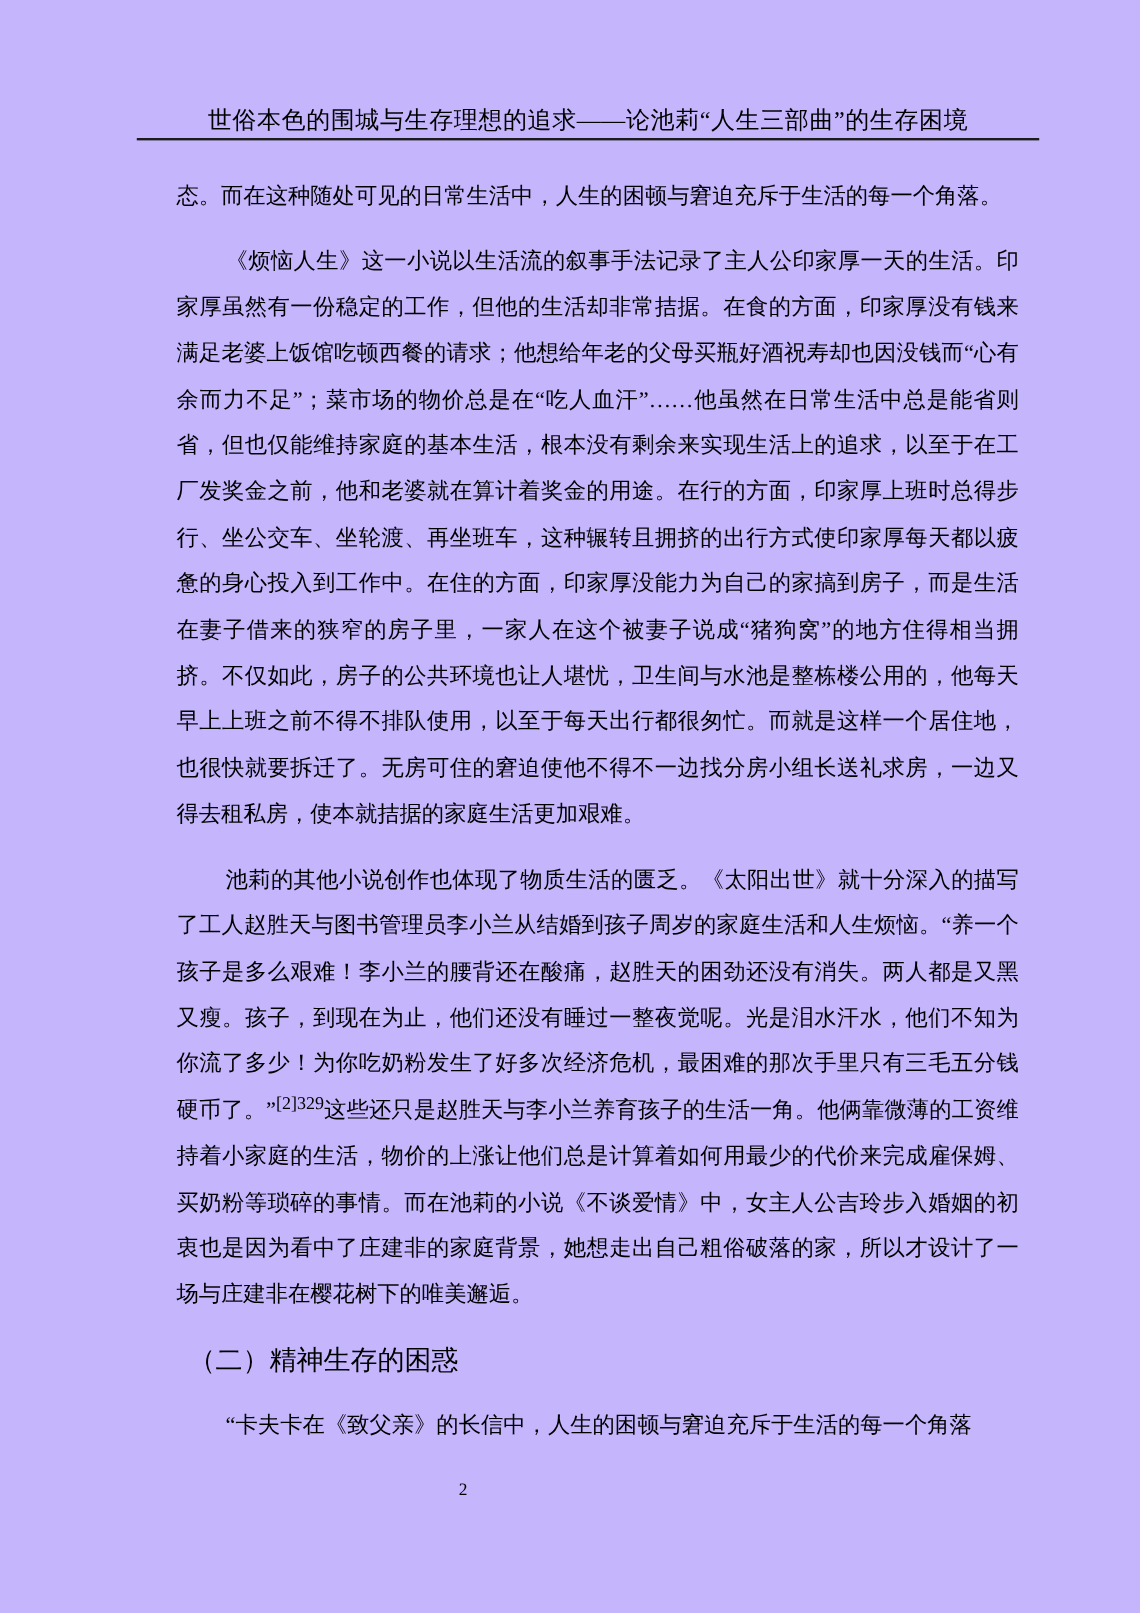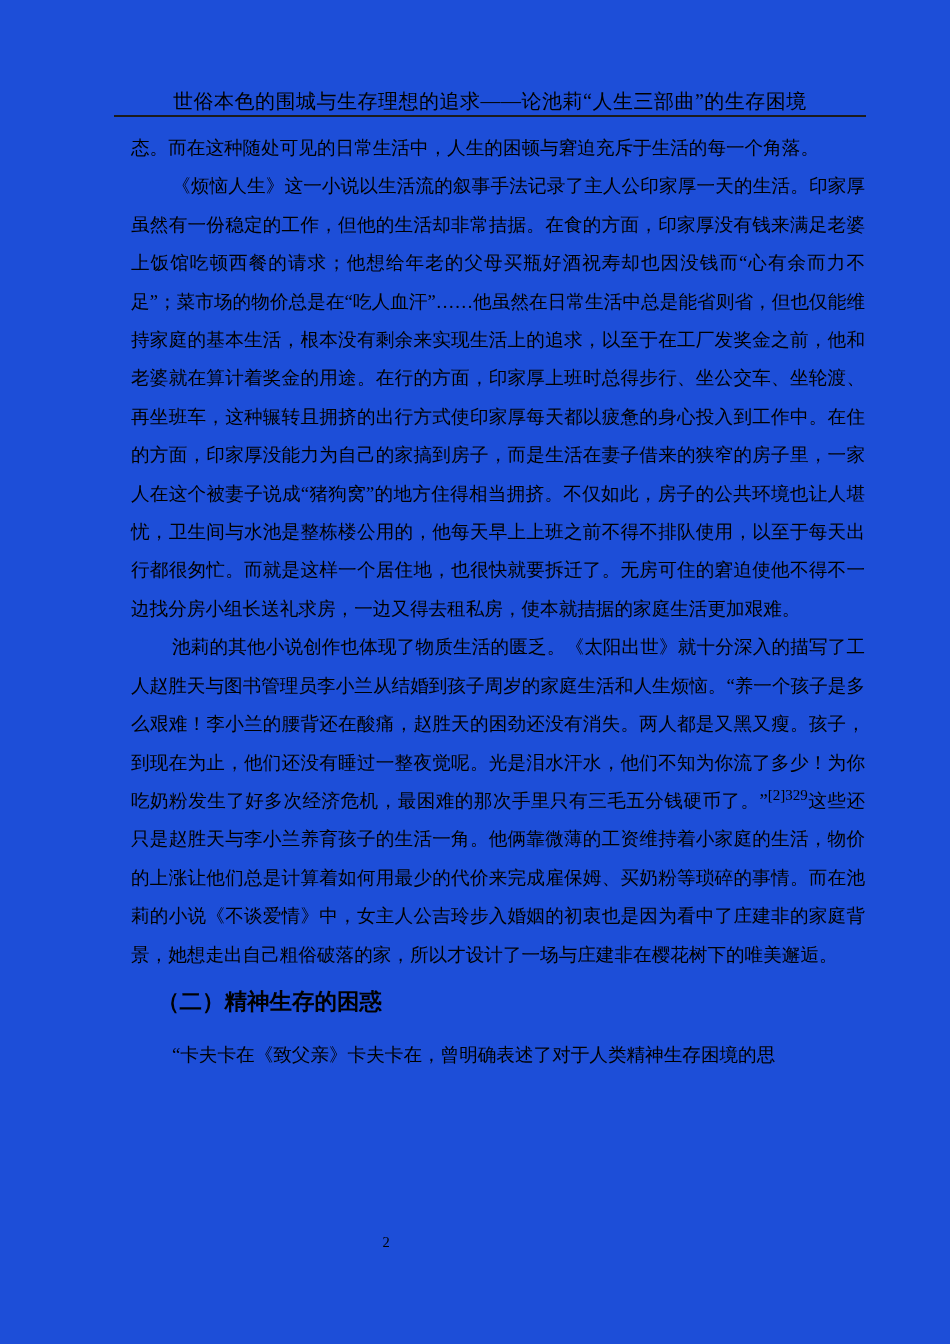--- a/index.html
+++ b/index.html
@@ -1,20 +1,20 @@
 <!DOCTYPE html>
 <html><head>
 <meta charset="utf-8">
 <style>
   html, body { margin: 0; padding: 0; background: #ffffff; }
   .page {
     position: relative;
     width: 950px;
     height: 1344px;
-    background: #1d4ed8;
+    background: #c4b5fd;
     color: #000000;
     font-family: "Liberation Serif", serif;
     overflow: hidden;
   }
   .header {
     position: absolute;
     top: 90px;
     left: 114px;
     width: 752px;
     text-align: center;
@@ -31,34 +31,34 @@
     position: absolute;
     top: 129px;
     left: 131px;
     width: 734px;
     font-size: 18.6px;
     line-height: 38.4px;
     text-align: justify;
     text-justify: inter-character;
   }
   .doc-body p {
-    margin: 0;
+    margin: 16px;
     text-indent: 41px;
   }
   .doc-body p.noindent { text-indent: 0; }
   .cite-sup {
     font-size: 15px;
     line-height: 0;
     vertical-align: 7px;
     font-family: "Liberation Serif", serif;
   }
   .section-heading {
     margin: 9px 0 15px 0;
     font-family: "Liberation Sans", sans-serif;
-    font-weight: bold;
+    font-weight: normal;
     font-size: 22.5px;
     line-height: 38px;
     text-indent: 26px;
     text-align: left;
   }
   .footer-pagenum {
     position: absolute;
     top: 1232px;
     left: 372px;
     width: 28px;
@@ -79,18 +79,18 @@
   <div class="doc-body">
     <p class="noindent">态。而在这种随处可见的日常生活中，人生的困顿与窘迫充斥于生活的每一个角落。</p>
 
     <p>《烦恼人生》这一小说以生活流的叙事手法记录了主人公印家厚一天的生活。印家厚虽然有一份稳定的工作，但他的生活却非常拮据。在食的方面，印家厚没有钱来满足老婆上饭馆吃顿西餐的请求；他想给年老的父母买瓶好酒祝寿却也因没钱而“心有余而力不足”；菜市场的物价总是在“吃人血汗”……他虽然在日常生活中总是能省则省，但也仅能维持家庭的基本生活，根本没有剩余来实现生活上的追求，以至于在工厂发奖金之前，他和老婆就在算计着奖金的用途。在行的方面，印家厚上班时总得步行、坐公交车、坐轮渡、再坐班车，这种辗转且拥挤的出行方式使印家厚每天都以疲惫的身心投入到工作中。在住的方面，印家厚没能力为自己的家搞到房子，而是生活在妻子借来的狭窄的房子里，一家人在这个被妻子说成“猪狗窝”的地方住得相当拥挤。不仅如此，房子的公共环境也让人堪忧，卫生间与水池是整栋楼公用的，他每天早上上班之前不得不排队使用，以至于每天出行都很匆忙。而就是这样一个居住地，也很快就要拆迁了。无房可住的窘迫使他不得不一边找分房小组长送礼求房，一边又得去租私房，使本就拮据的家庭生活更加艰难。</p>
 
     <p><span>池莉的其他小说创作也体现了物质生活的匮乏。《太阳出世》就十分深入的描写了工人赵胜天与图书管理员李小兰从结婚到孩子周岁的家庭生活和人生烦恼。“养一个孩子是多么艰难！李小兰的腰背还在酸痛，赵胜天的困劲还没有消失。两人都是又黑又瘦。孩子，到现在为止，他们还没有睡过一整夜觉呢。光是泪水汗水，他们不知为你流了多少！为你吃奶粉发生了好多次经济危机，最困难的那次手里只有三毛五分钱硬币了。”</span><sup class="cite-sup">[2]329</sup><span>这些还只是赵胜天与李小兰养育孩子的生活一角。他俩靠微薄的工资维持着小家庭的生活，物价的上涨让他们总是计算着如何用最少的代价来完成雇保姆、买奶粉等琐碎的事情。而在池莉的小说《不谈爱情》中，女主人公吉玲步入婚姻的初衷也是因为看中了庄建非的家庭背景，她想走出自己粗俗破落的家，所以才设计了一场与庄建非在樱花树下的唯美邂逅。</span></p>
 
 
     <h3 class="section-heading">（二）精神生存的困惑</h3>
 
-    <p>“卡夫卡在《致父亲》卡夫卡在，曾明确表述了对于人类精神生存困境的思</p>
+    <p>“卡夫卡在《致父亲》的长信中，人生的困顿与窘迫充斥于生活的每一个角落</p>
   </div>
 
   <div class="footer-pagenum">2</div>
 
 </div>
 
 </body></html>

